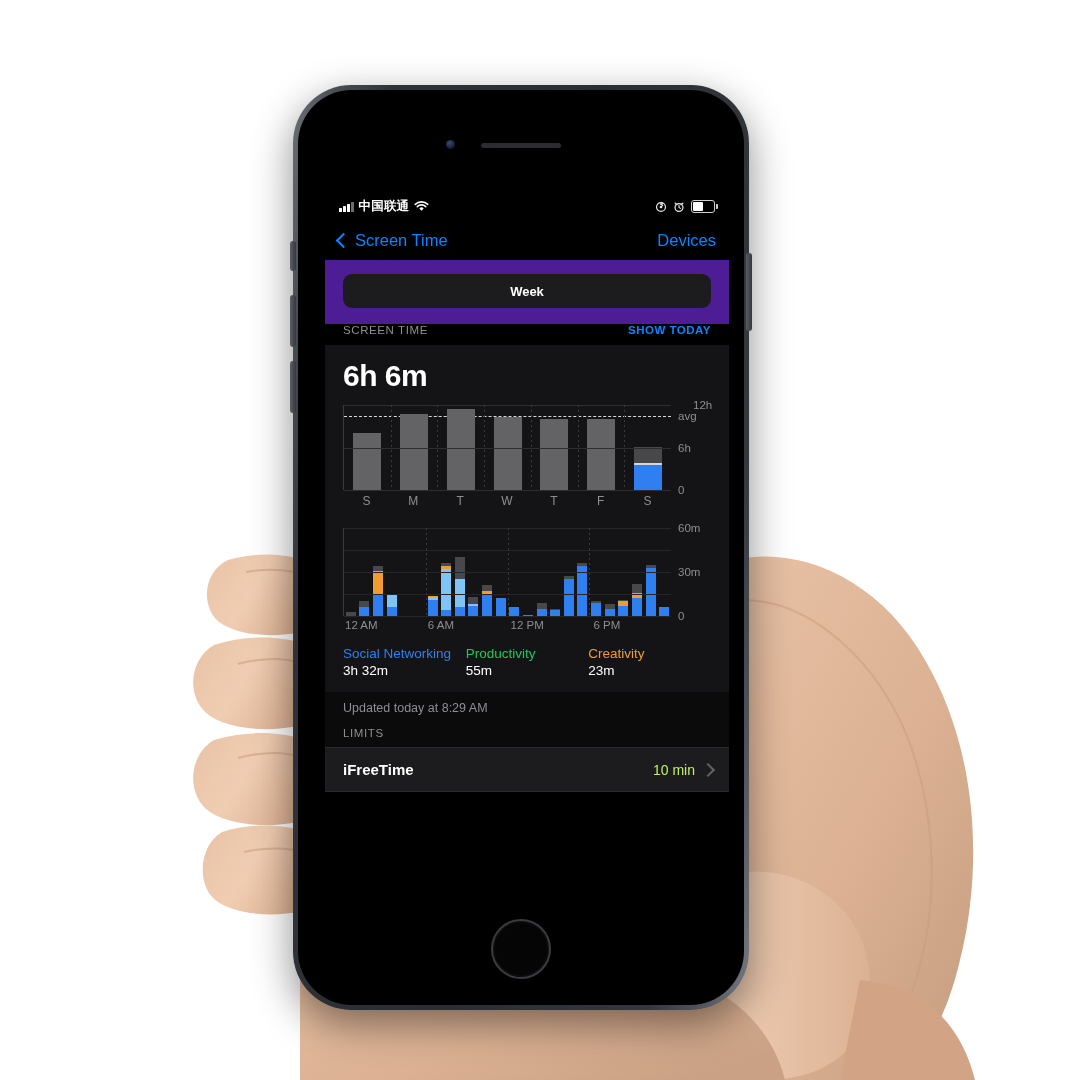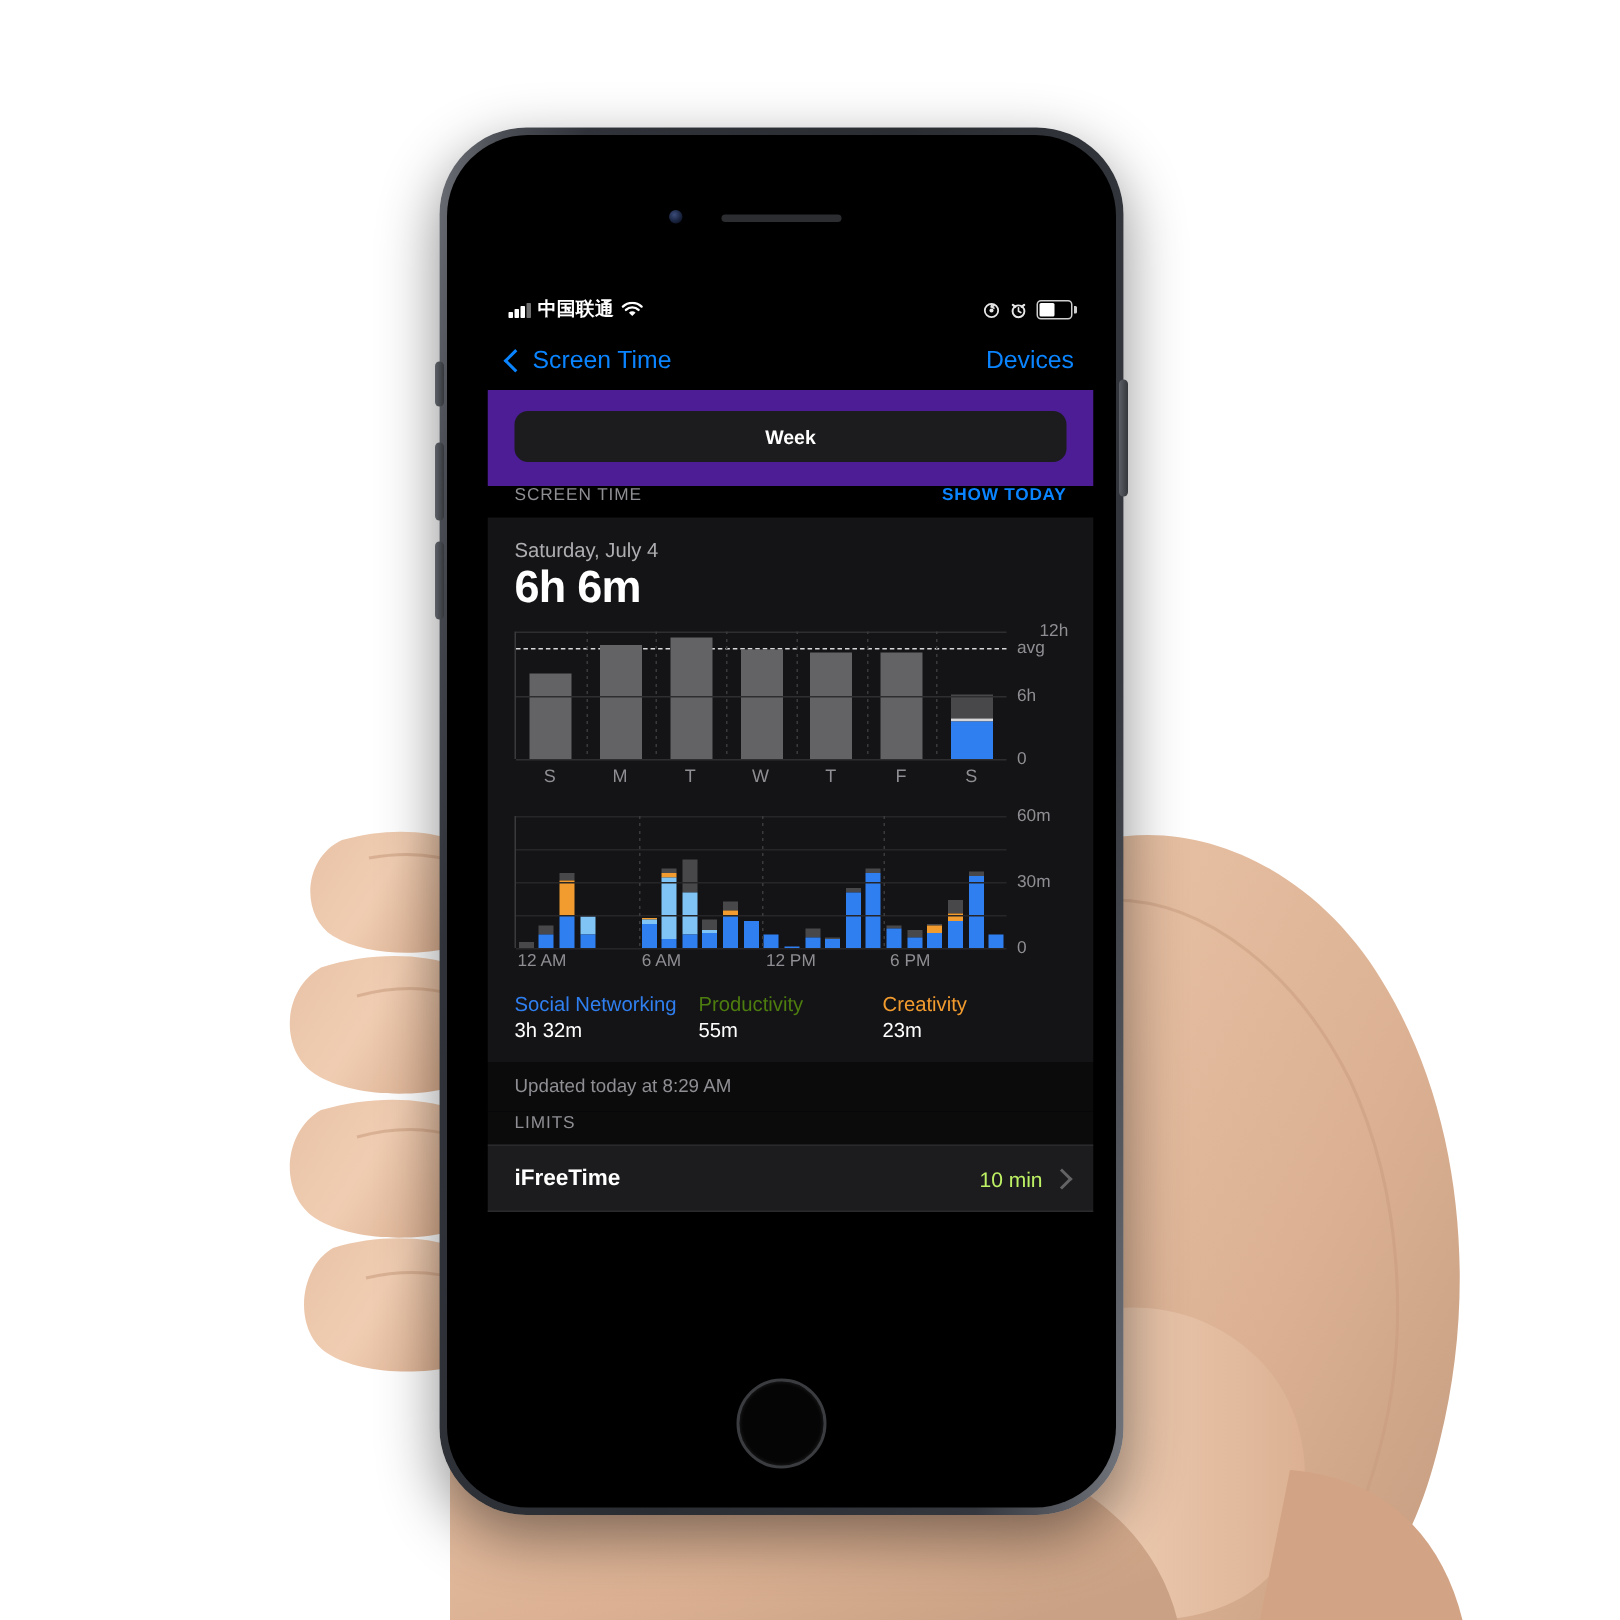--- a/index.html
+++ b/index.html
@@ -244,21 +244,20 @@
           <div class="seg">Week</div>
         </div>
       </div>
 
       <div id="sec-head">
         <span id="sec-title">SCREEN TIME</span>
         <span id="sec-action">SHOW TODAY</span>
       </div>
 
       <div id="card">
-        <div id="card-date">Saturday, July 4</div>
         <div id="card-total">6h 6m</div>
 
         <div class="chartrow">
           <div id="week-plot">
             <div id="avg-line" style="top: 11.3333px;"></div>
             <div id="week-bars">
                 <div class="wk-slot">
                   <div class="wk-bar" style="height: 56.6667px;"></div>
                 </div>
                 <div class="wk-slot">
@@ -482,21 +481,21 @@
               <div class="hr-lbl" style="left: calc(67.5% + 2px);">6 PM</div>
             </div>
         </div>
 
         <div id="legend">
           <div class="lg">
             <div class="lg-name" style="color: rgb(47, 127, 240);">Social Networking</div>
             <div class="lg-val">3h 32m</div>
           </div>
           <div class="lg">
-            <div class="lg-name" style="color: #4d7c0f;">Productivity</div>
+            <div class="lg-name" style="color: #22c55e;">Productivity</div>
             <div class="lg-val">55m</div>
           </div>
           <div class="lg">
             <div class="lg-name" style="color: rgb(242, 155, 46);">Creativity</div>
             <div class="lg-val">23m</div>
           </div>
         </div>
       </div>
 
       <div id="updated">Updated today at 8:29 AM</div>

